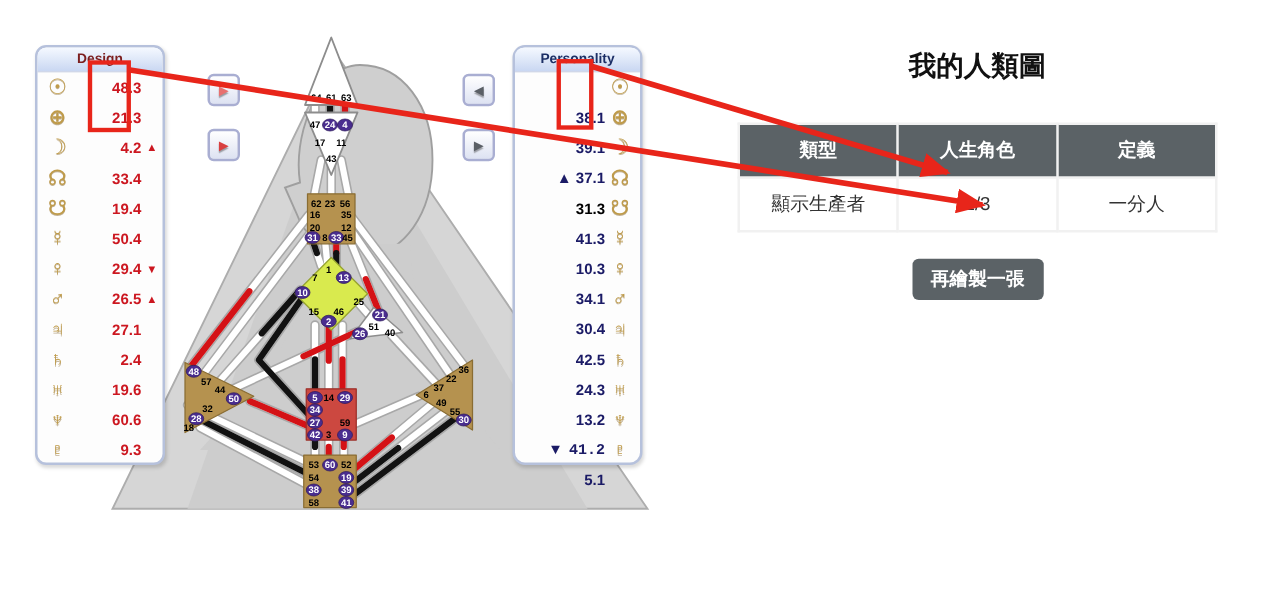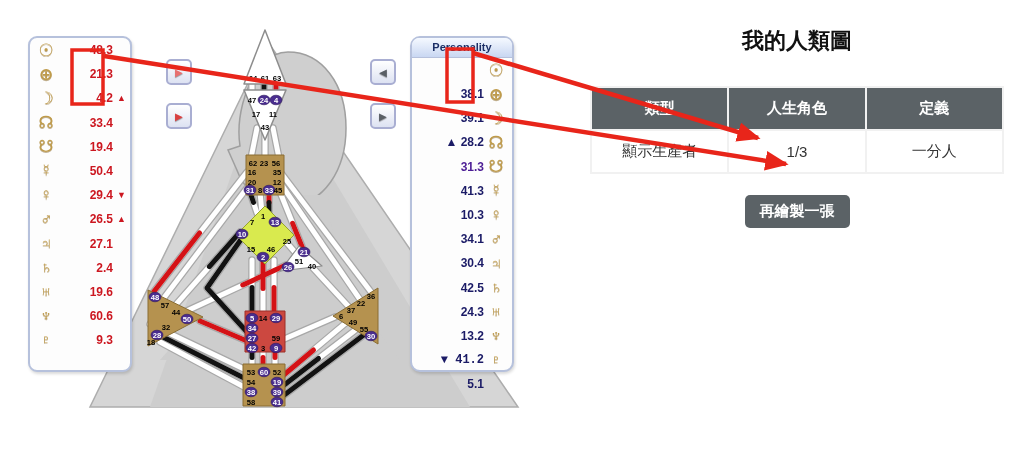--- a/index.html
+++ b/index.html
@@ -31,21 +31,21 @@
   
   .nav-btn{position:absolute;width:26px;height:26px;z-index:5;border:2px solid #a9aed2;
          border-radius:5px;background:linear-gradient(#ffffff,#dde2f2);display:flex;
          align-items:center;justify-content:center;font-size:13px;cursor:pointer;box-sizing:border-box;}
   .nav-btn .ar{font-weight:bold;text-shadow:0 1px 1px rgba(0,0,0,.35);}
   .ar.red{color:#d94040;}
   .ar.red-light{color:#e87070;}
   .ar.gray{color:#5a5f66;}
 
   
-  .right-col{position:absolute;left:590px;top:26px;width:414px;z-index:5;}
+  .right-col{position:absolute;left:590px;top:38px;width:384px;z-index:5;}
   .chart-title{margin:0 0 30px 0;text-align:center;font-size:22px;font-weight:bold;color:#111;}
   table.summary{width:100%;border-collapse:collapse;table-layout:fixed;}
   table.summary th,table.summary td{border:2px solid #f1f1f1;height:41px;text-align:center;
          font-size:15px;padding:0 4px;}
   table.summary th{background:#5b6266;color:#ffffff;font-weight:bold;}
   table.summary td{background:#ffffff;color:#333;}
   .redraw-btn{display:block;margin:21px auto 0;background:#5b6266;color:#fff;font-weight:bold;
          font-size:15px;padding:7px 15px;border:none;border-radius:5px;cursor:pointer;
          font-family:Liberation Sans, sans-serif;}
 </style>
@@ -252,20 +252,21 @@
         <text x="251" y="392" dy="0.35em" text-anchor="middle" font-size="7.6" font-weight="bold" fill="#ffffff">38</text>
         <ellipse cx="277" cy="392" rx="6" ry="4.8" fill="#4a2d8f" stroke="#2e1a5e" stroke-width="0.6"></ellipse>
         <text x="277" y="392" dy="0.35em" text-anchor="middle" font-size="7.6" font-weight="bold" fill="#ffffff">39</text>
         <text x="251" y="402" dy="0.35em" text-anchor="middle" font-size="7.6" font-weight="bold" fill="#000000">58</text>
         <ellipse cx="277" cy="402" rx="6" ry="4.8" fill="#4a2d8f" stroke="#2e1a5e" stroke-width="0.6"></ellipse>
         <text x="277" y="402" dy="0.35em" text-anchor="middle" font-size="7.6" font-weight="bold" fill="#ffffff">41</text>
       </g>
   </svg>
 
   <div class="panel design">
+    <div class="panel-header">Design</div>
     <div id="design-rows">
         <div class="prow">
           <span class="glyph">☉</span>
           <span class="pval">48.3</span>
           <span class="parrow"></span>
         </div>
         <div class="prow">
           <span class="glyph">⊕</span>
           <span class="pval">21.3</span>
           <span class="parrow"></span>
@@ -333,25 +334,25 @@
     <div id="personality-rows">
         <div class="prow">
           <span class="pval" style="color: rgb(27, 27, 102);">38.1</span>
           <span class="glyph">☉</span>
         </div>
         <div class="prow">
           <span class="pval" style="color: rgb(27, 27, 102);">39.1</span>
           <span class="glyph">⊕</span>
         </div>
         <div class="prow">
-          <span class="pval" style="color: rgb(27, 27, 102);">▲ 28.2</span>
+          <span class="pval" style="color: rgb(27, 27, 102);">▲ 37.1</span>
           <span class="glyph">☽</span>
         </div>
         <div class="prow">
-          <span class="pval" style="color: #4c1d95;">31.3</span>
+          <span class="pval" style="color: #000000;">31.3</span>
           <span class="glyph">☊</span>
         </div>
         <div class="prow">
           <span class="pval" style="color: rgb(27, 27, 102);">41.3</span>
           <span class="glyph">☋</span>
         </div>
         <div class="prow">
           <span class="pval" style="color: rgb(27, 27, 102);">10.3</span>
           <span class="glyph">☿</span>
         </div>

